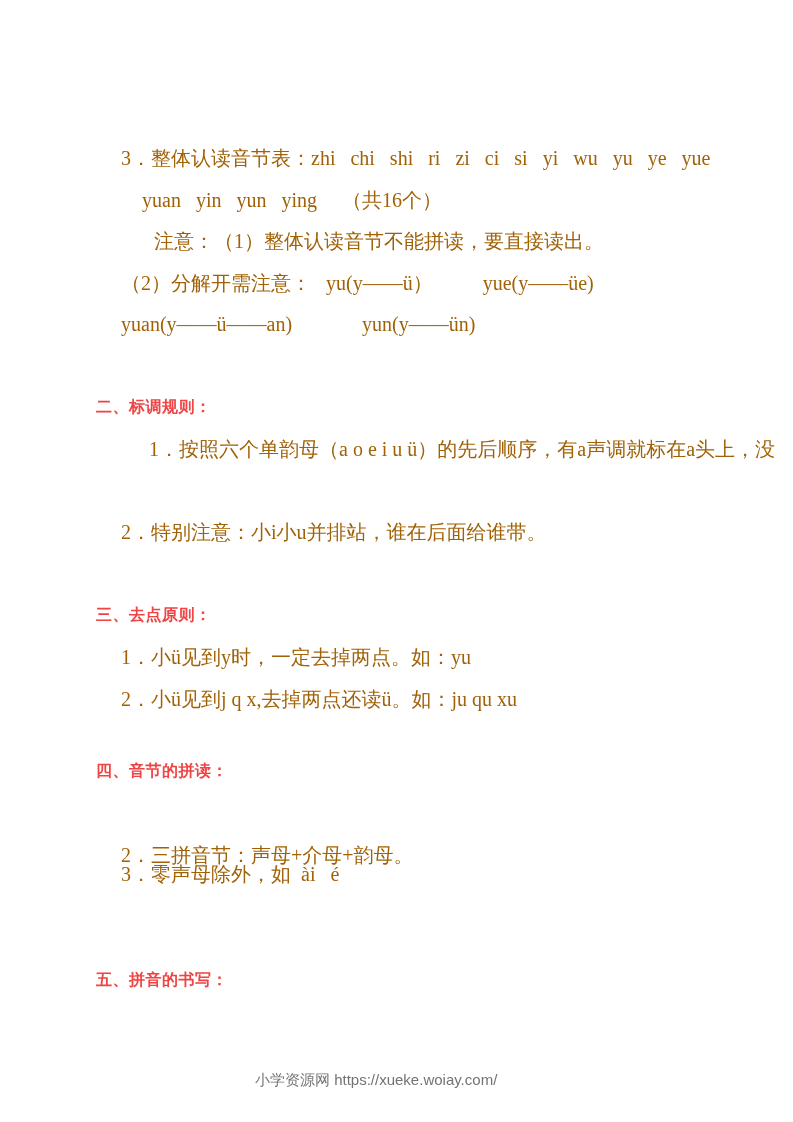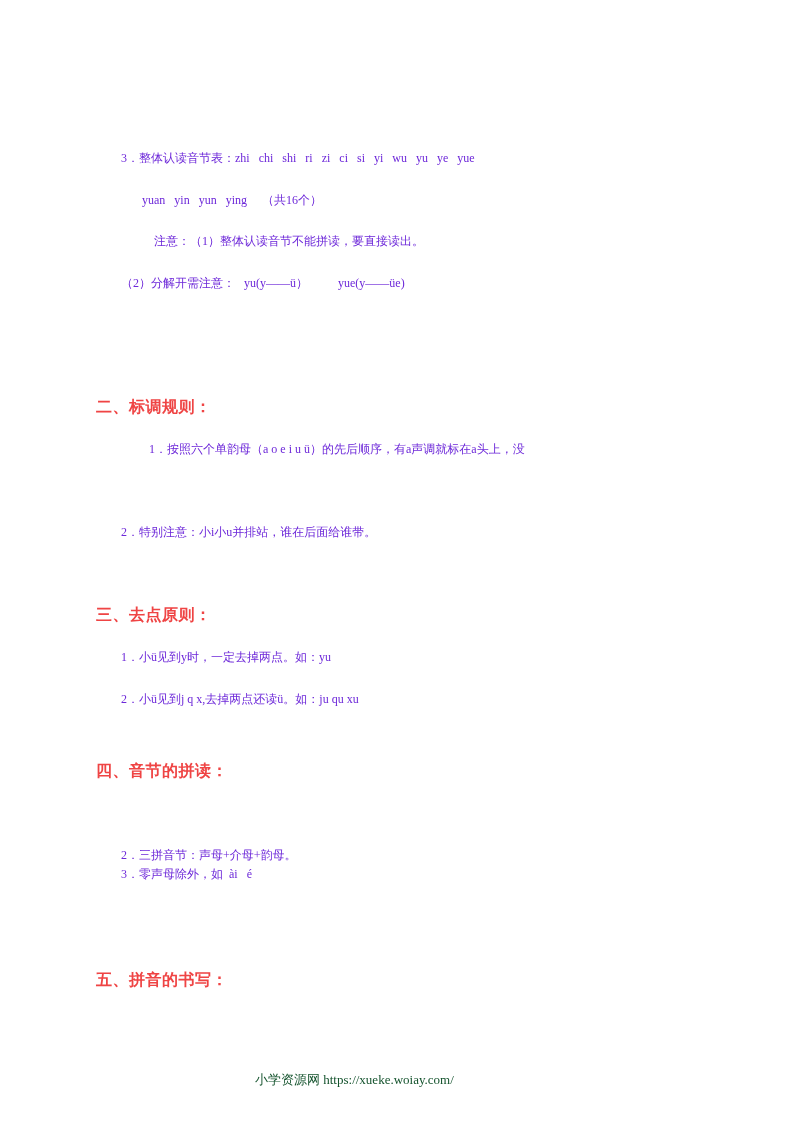--- a/index.html
+++ b/index.html
@@ -16,53 +16,54 @@
       color: #222222;
     }
     .page {
       position: absolute;
       left: 0; top: 0;
       width: 793px;
       height: 1122px;
     }
     .line {
       position: absolute;
-      font-size: 12px;
+      font-size: 20px;
       line-height: 20px;
       white-space: pre;
-      color: #6d28d9;
+      color: #a16207;
     }
     .heading {
       position: absolute;
       font-family: "DejaVu Sans", "Liberation Sans", sans-serif;
       font-weight: bold;
       font-size: 16px;
       line-height: 20px;
       color: #ef4444;
       white-space: pre;
       letter-spacing: 0.5px;
     }
     .footer {
       position: absolute;
-      font-family: Liberation Serif, serif;
-      font-size: 13px;
+      font-family: Liberation Sans, sans-serif;
+      font-size: 15px;
       line-height: 20px;
-      color: #14532d;
+      color: #737373;
       white-space: pre;
     }
   </style>
 </head>
 <body>
 
 <div class="page">
 
   <div class="line" style="left:121px; top:148px;">3．整体认读音节表：zhi   chi   shi   ri   zi   ci   si   yi   wu   yu   ye   yue</div>
   <div class="line" style="left:142px; top:190px;">yuan   yin   yun   ying     （共16个）</div>
   <div class="line" style="left:121px; top:231px;margin-left:33px;">注意：（1）整体认读音节不能拼读，要直接读出。</div>
   <div class="line" style="left:121px; top:273px;">（2）分解开需注意：   yu(y——ü）          yue(y——üe)</div>
+  <div class="line" style="left:121px; top:314px;">yuan(y——ü——an)              yun(y——ün)</div>
 
   <div class="heading" style="left:96px; top:397px;">二、标调规则：</div>
   <div class="line" style="left:121px; top:439px;margin-left:28px;">1．按照六个单韵母（a o e i u ü）的先后顺序，有a声调就标在a头上，没</div>
   <div class="line" style="left:121px; top:522px;">2．特别注意：小i小u并排站，谁在后面给谁带。</div>
 
   <div class="heading" style="left:96px; top:605px;">三、去点原则：</div>
   <div class="line" style="left:121px; top:647px;">1．小ü见到y时，一定去掉两点。如：yu</div>
   <div class="line" style="left:121px; top:689px;">2．小ü见到j q x,去掉两点还读ü。如：ju qu xu</div>
 
   <div class="heading" style="left:96px; top:761px;">四、音节的拼读：</div>

